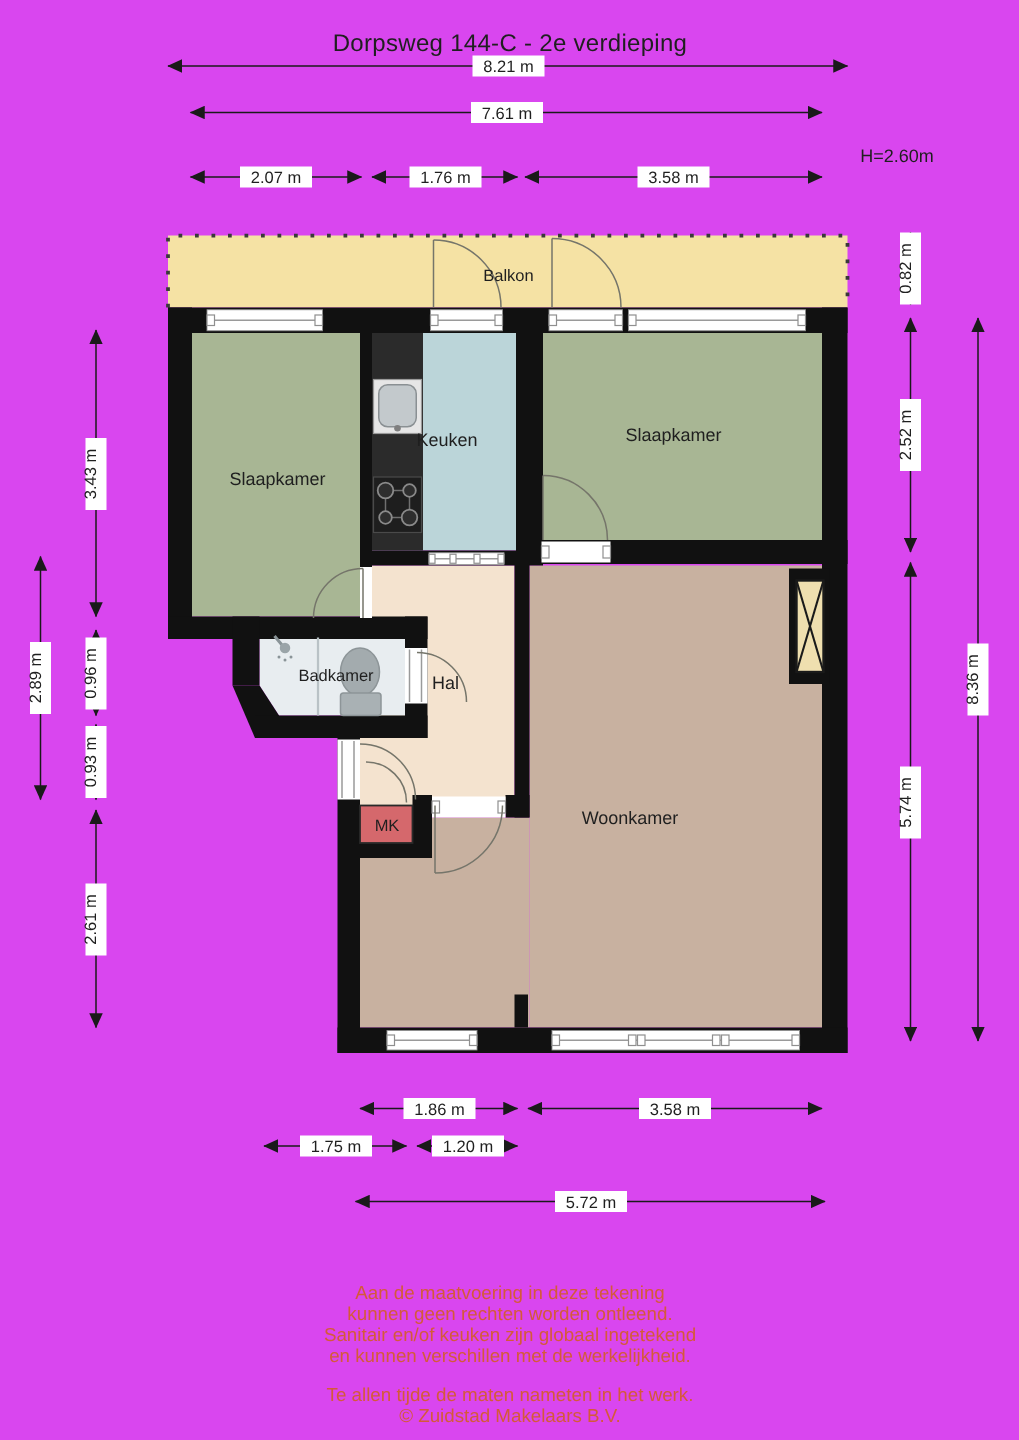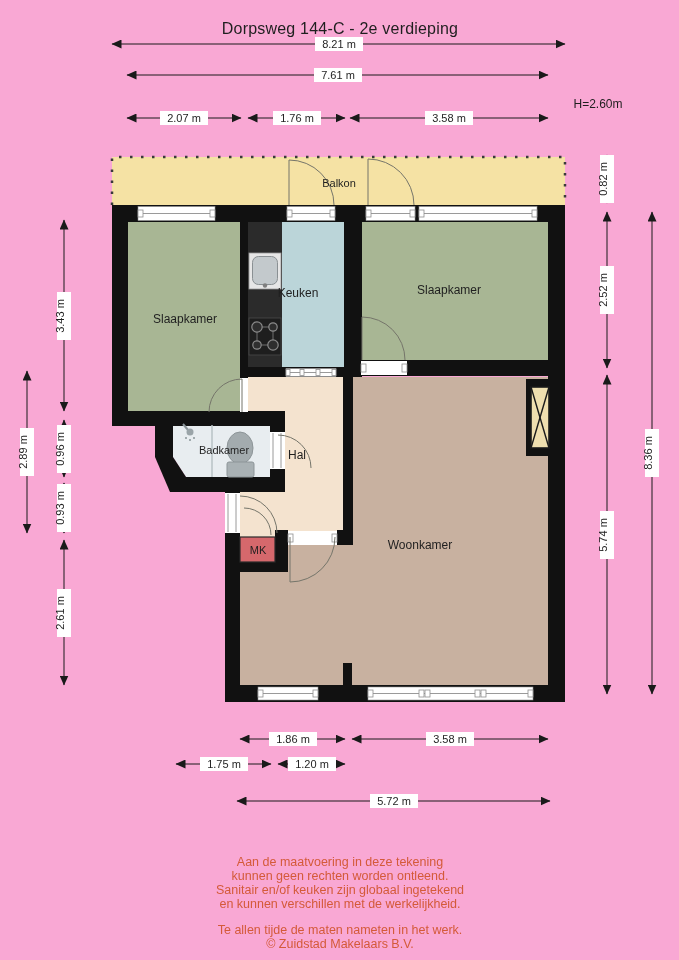--- a/index.html
+++ b/index.html
@@ -1,16 +1,16 @@
 <!DOCTYPE html>
 <html><head>
 <meta charset="utf-8">
 <style>
   html,body{margin:0;padding:0;background:#ffffff;}
-  .page{position:relative;width:679px;height:960px;background:#f9a8d4;overflow:hidden;
+  .page{position:relative;width:679px;height:960px;background:#d946ef;overflow:hidden;
         font-family:"Liberation Sans",sans-serif;}
   svg{position:absolute;left:0;top:0;}
   text{font-family:"Liberation Sans",sans-serif;fill:#1f1f1f;}
   .title{font-size:16px;letter-spacing:.2px;}
   .room-label{font-size:12px;}
   .room-label-sm{font-size:11px;}
   .dim-label{font-size:11px;}
   .h-label{font-size:12px;}
   .footer-line{font-size:12.5px;fill:#d45a39;}
   .dimline{stroke:#1a1a1a;stroke-width:1;}

